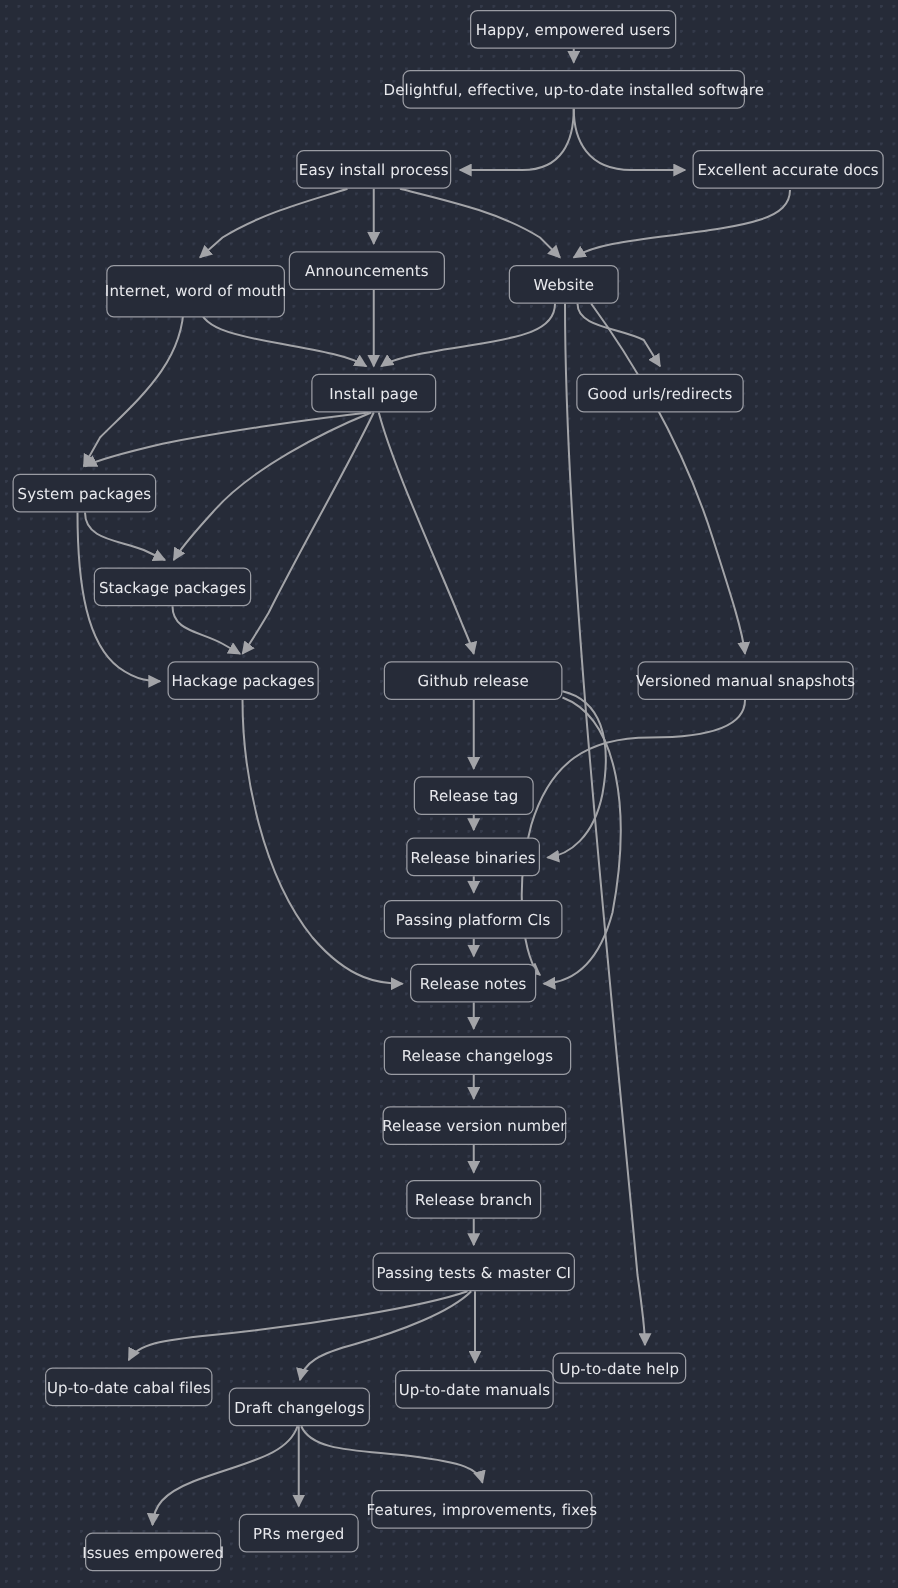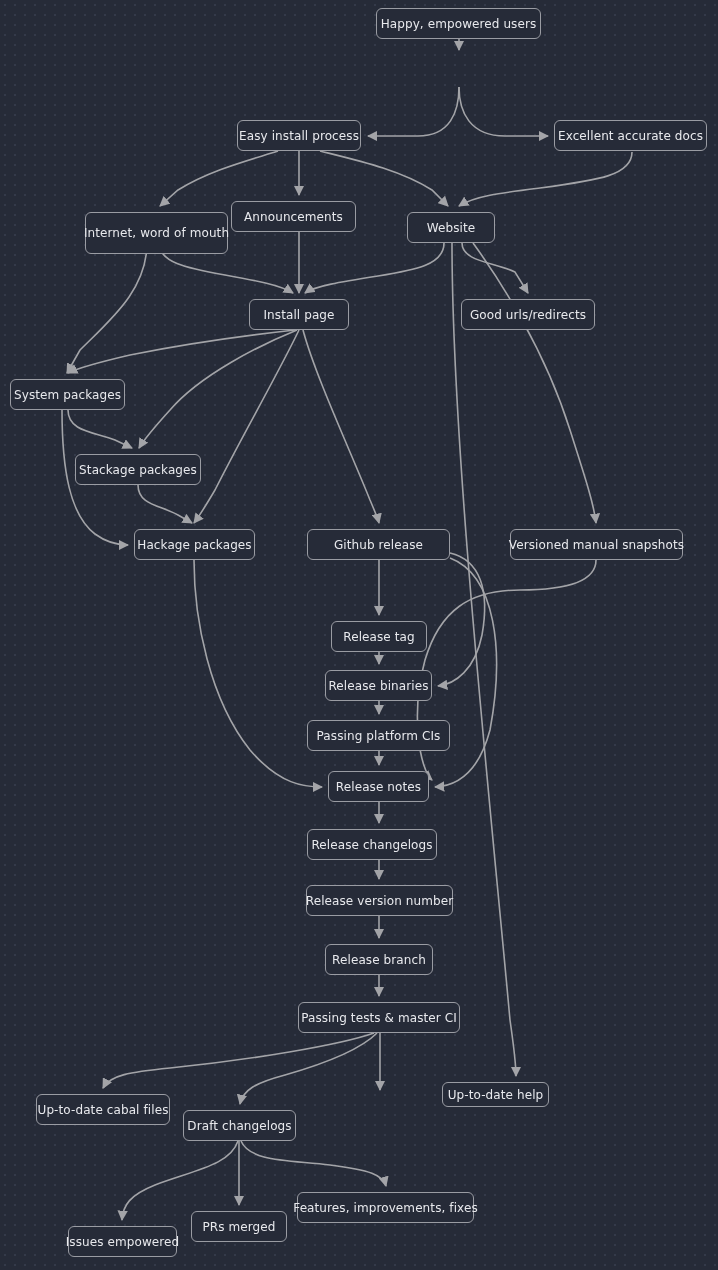--- a/index.html
+++ b/index.html
@@ -137,39 +137,41 @@
       <path d="M 380 1033 L 380 1090"></path>
 
       <path d="M 238 1141 C 230 1165, 195 1170, 155 1185 C 130 1195, 123 1205, 122 1220"></path>
 
       <path d="M 239 1141 L 239 1205"></path>
 
       <path d="M 241 1141 C 250 1162, 290 1160, 330 1165 C 370 1170, 383 1175, 386 1186"></path>
     </g>
   </svg>
 <div class="node" style="left: 376px; top: 8px; width: 165px; height: 31px;">Happy, empowered users</div>
+    <div class="node" style="left: 322px; top: 56px; width: 274px; height: 31px;">Delightful, effective, up-to-date installed software</div>
     <div class="node" style="left: 237px; top: 120px; width: 124px; height: 31px;">Easy install process</div>
     <div class="node" style="left: 554px; top: 120px; width: 153px; height: 31px;">Excellent accurate docs</div>
     <div class="node" style="left: 85px; top: 212px; width: 143px; height: 42px;">Internet, word of mouth</div>
     <div class="node" style="left: 231px; top: 201px; width: 125px; height: 31px;">Announcements</div>
     <div class="node" style="left: 407px; top: 212px; width: 88px; height: 31px;">Website</div>
     <div class="node" style="left: 249px; top: 299px; width: 100px; height: 31px;">Install page</div>
     <div class="node" style="left: 461px; top: 299px; width: 134px; height: 31px;">Good urls/redirects</div>
     <div class="node" style="left: 10px; top: 379px; width: 115px; height: 31px;">System packages</div>
     <div class="node" style="left: 75px; top: 454px; width: 126px; height: 31px;">Stackage packages</div>
     <div class="node" style="left: 134px; top: 529px; width: 121px; height: 31px;">Hackage packages</div>
     <div class="node" style="left: 307px; top: 529px; width: 143px; height: 31px;">Github release</div>
     <div class="node" style="left: 510px; top: 529px; width: 173px; height: 31px; text-align: center;">Versioned manual snapshots</div>
     <div class="node" style="left: 331px; top: 621px; width: 96px; height: 31px;">Release tag</div>
     <div class="node" style="left: 325px; top: 670px; width: 107px; height: 31px;">Release binaries</div>
     <div class="node" style="left: 307px; top: 720px; width: 143px; height: 31px;">Passing platform CIs</div>
     <div class="node" style="left: 328px; top: 771px; width: 101px; height: 31px;">Release notes</div>
-    <div class="node" style="left: 307px; top: 829px; width: 130px; height: 31px;">Release changelogs</div>
+    <div class="node" style="left: 307px; top: 829px; width: 150px; height: 31px;">Release changelogs</div>
     <div class="node" style="left: 306px; top: 885px; width: 147px; height: 31px;">Release version number</div>
     <div class="node" style="left: 325px; top: 944px; width: 108px; height: 31px;">Release branch</div>
     <div class="node" style="left: 298px; top: 1002px; width: 162px; height: 31px;">Passing tests &amp; master CI</div>
     <div class="node" style="left: 36px; top: 1094px; width: 134px; height: 31px;">Up-to-date cabal files</div>
     <div class="node" style="left: 183px; top: 1110px; width: 113px; height: 31px;">Draft changelogs</div>
+    <div class="node" style="left: 316px; top: 1096px; width: 127px; height: 31px;">Up-to-date manuals</div>
     <div class="node" style="left: 442px; top: 1082px; width: 107px; height: 25px;">Up-to-date help</div>
     <div class="node" style="left: 297px; top: 1192px; width: 177px; height: 31px;">Features, improvements, fixes</div>
     <div class="node" style="left: 191px; top: 1211px; width: 96px; height: 31px;">PRs merged</div>
     <div class="node" style="left: 68px; top: 1226px; width: 109px; height: 31px;">Issues empowered</div>
   </div>
 
 </body></html>

